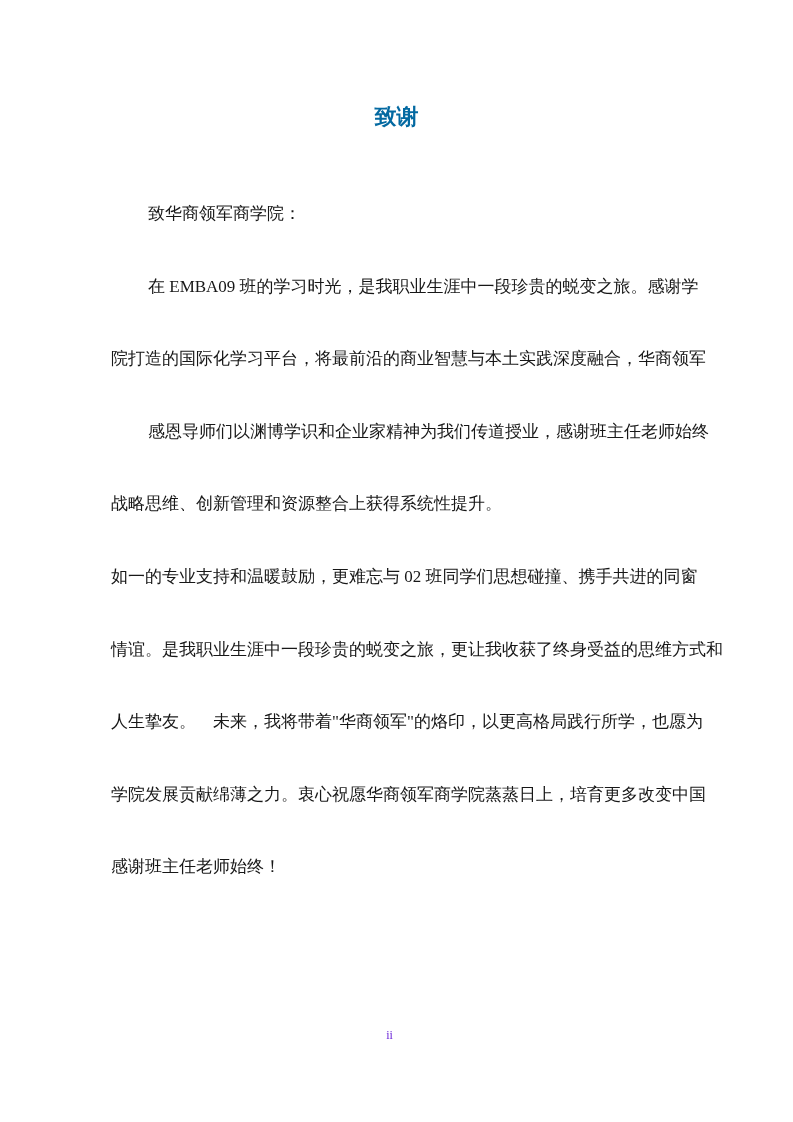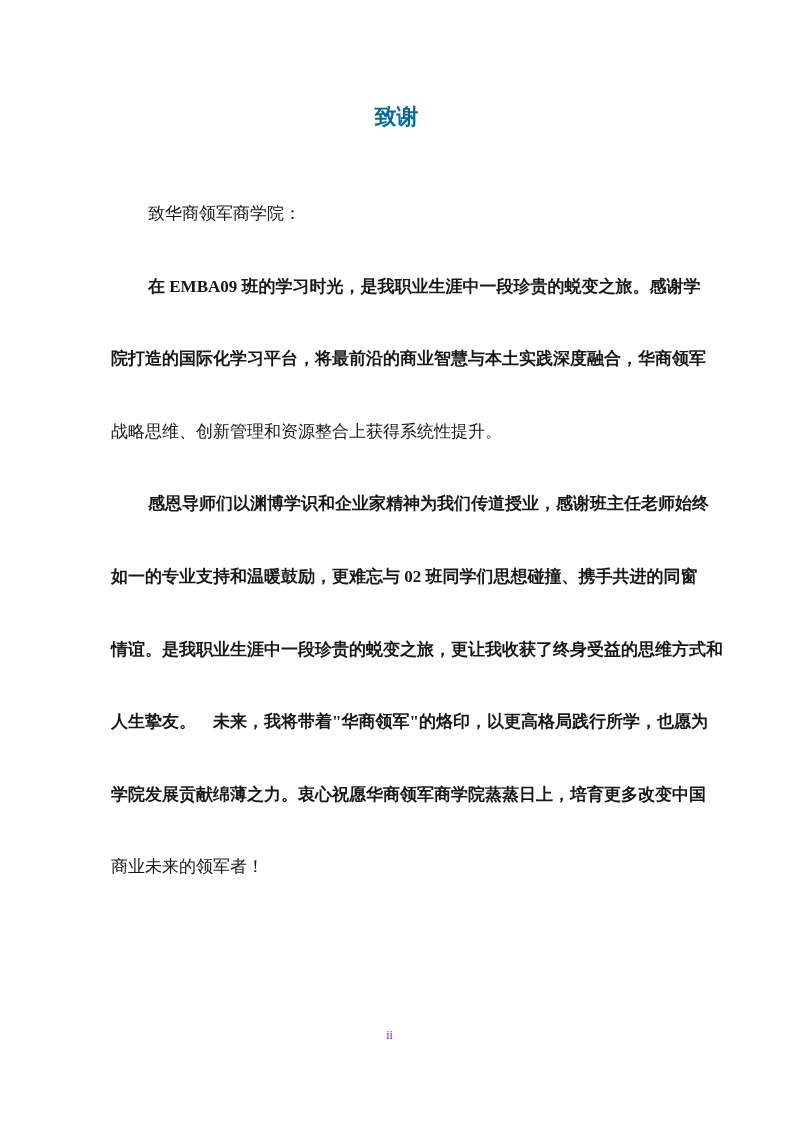--- a/index.html
+++ b/index.html
@@ -40,21 +40,20 @@
     white-space: nowrap;
     overflow: visible;
     margin-top: 40px;
   }
   .indent {
     text-indent: 37px;
   }
   .fill {
     text-align: justify;
     text-align-last: justify;
-    font-weight: bold;
   }
   .page-number {
     position: absolute;
     top: 1027px;
     left: 0;
     width: 779px;
     text-align: center;
     font-size: 12px;
     color: #6d28d9;
     line-height: 16px;
@@ -64,24 +63,24 @@
 <body>
 
 <div class="page">
 
   <div class="doc-title">致谢</div>
 
   <div class="content">
     <div class="line indent">致华商领军商学院：</div>
     <div class="line indent fill">在 EMBA09 班的学习时光，是我职业生涯中一段珍贵的蜕变之旅。感谢学</div>
     <div class="line fill">院打造的国际化学习平台，将最前沿的商业智慧与本土实践深度融合，华商领军</div>
+    <div class="line indent fill">感恩导师们以渊博学识和企业家精神为我们传道授业，感谢班主任老师始终</div>
     <div class="line">战略思维、创新管理和资源整合上获得系统性提升。</div>
-    <div class="line indent fill">感恩导师们以渊博学识和企业家精神为我们传道授业，感谢班主任老师始终</div>
     <div class="line fill">如一的专业支持和温暖鼓励，更难忘与 02 班同学们思想碰撞、携手共进的同窗</div>
     <div class="line fill">情谊。是我职业生涯中一段珍贵的蜕变之旅，更让我收获了终身受益的思维方式和</div>
     <div class="line fill">人生挚友。　未来，我将带着"华商领军"的烙印，以更高格局践行所学，也愿为</div>
     <div class="line fill">学院发展贡献绵薄之力。衷心祝愿华商领军商学院蒸蒸日上，培育更多改变中国</div>
-    <div class="line">商业未来的领军者！</div>
+    <div class="line">感谢班主任老师始终！</div>
   </div>
 
   <div class="page-number">ii</div>
 
 </div>
 
 </body></html>

